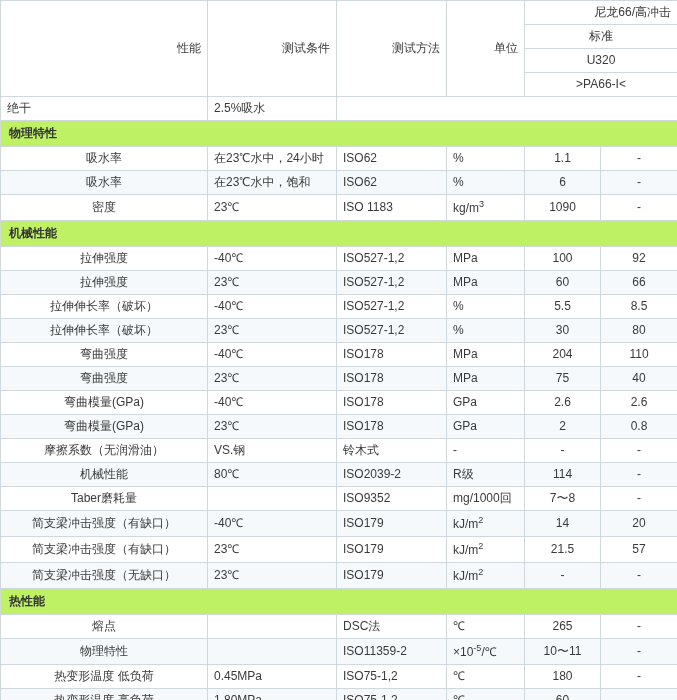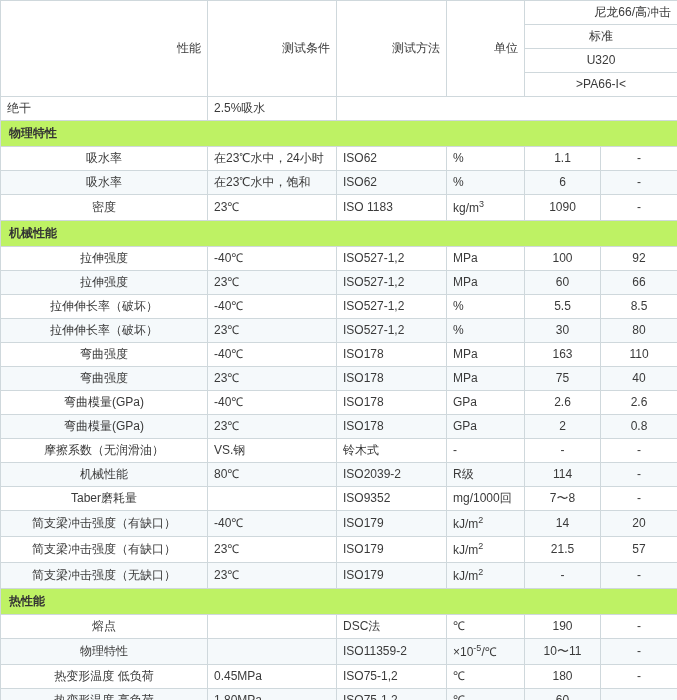--- a/index.html
+++ b/index.html
@@ -174,21 +174,21 @@
         <td class="mid">ISO527-1,2</td>
         <td class="mid">%</td>
         <td class="num">30</td>
         <td class="num">80</td>
       </tr>
       <tr>
         <td class="prop">弯曲强度</td>
         <td class="mid">-40℃</td>
         <td class="mid">ISO178</td>
         <td class="mid">MPa</td>
-        <td class="num">163</td>
+        <td class="num">204</td>
         <td class="num">110</td>
       </tr>
       <tr class="alt">
         <td class="prop">弯曲强度</td>
         <td class="mid">23℃</td>
         <td class="mid">ISO178</td>
         <td class="mid">MPa</td>
         <td class="num">75</td>
         <td class="num">40</td>
       </tr>
@@ -257,21 +257,21 @@
         <td class="num">-</td>
       </tr>
       <tr class="section">
         <td colspan="6">热性能</td>
       </tr>
       <tr>
         <td class="prop">熔点</td>
         <td class="mid"></td>
         <td class="mid">DSC法</td>
         <td class="mid">℃</td>
-        <td class="num">190</td>
+        <td class="num">265</td>
         <td class="num">-</td>
       </tr>
       <tr class="alt">
         <td class="prop">物理特性</td>
         <td class="mid"></td>
         <td class="mid">ISO11359-2</td>
         <td class="mid">×10<sup>-5</sup>/℃</td>
         <td class="num">10〜11</td>
         <td class="num">-</td>
       </tr>

